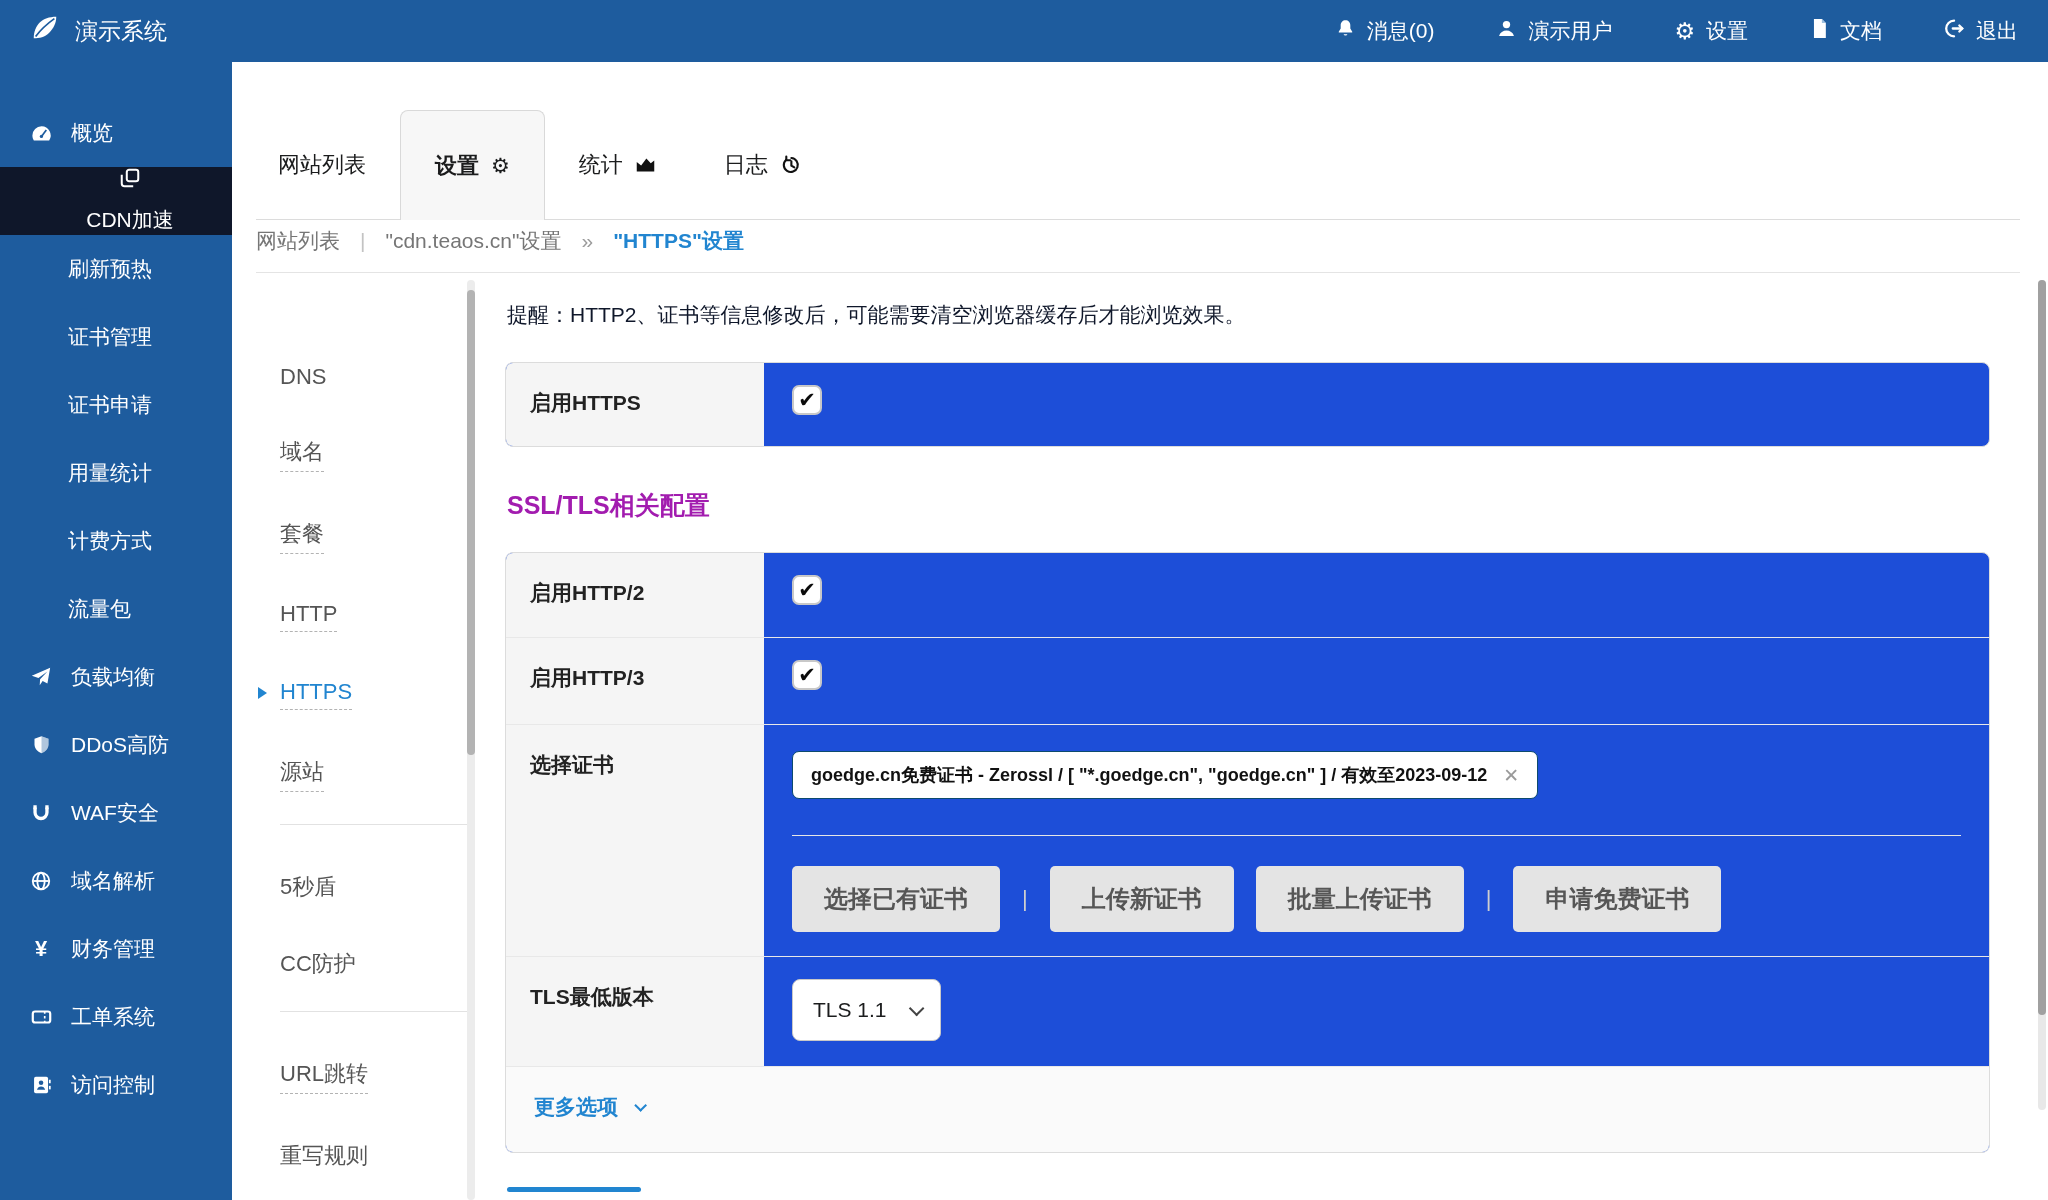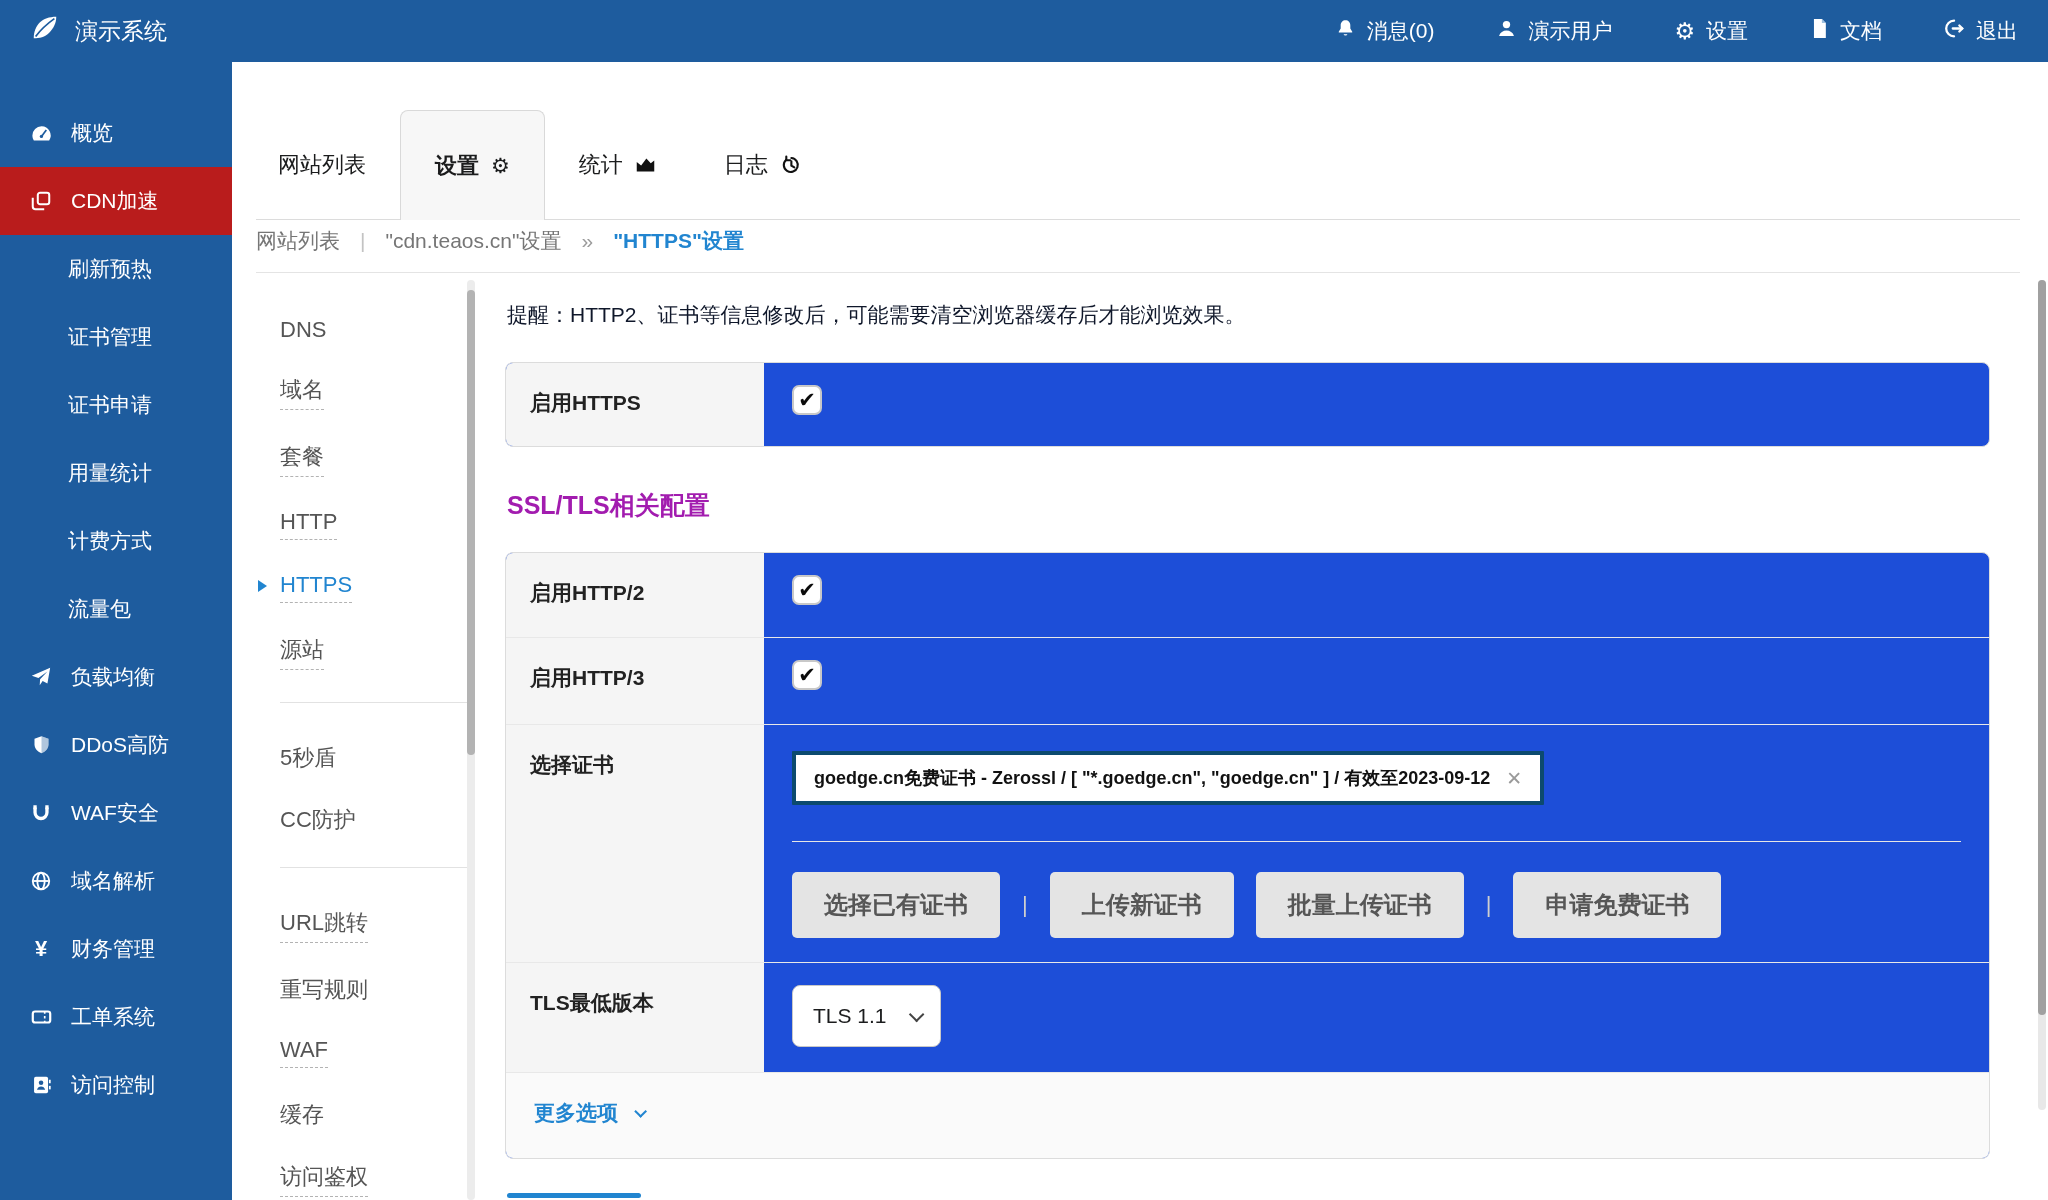--- a/index.html
+++ b/index.html
@@ -14,21 +14,21 @@
   .topnav-item { display:flex; align-items:center; gap:11px; cursor:pointer; }
   .gear-glyph { font-size:23px; line-height:1; }
 
   
   .sidebar { position:absolute; left:0; top:62px; bottom:0; width:232px; background:#1e5c9e;
     color:#fff; padding-top:37px; }
   .side-item { height:68px; display:flex; align-items:center; gap:17px; padding-left:28px;
     font-size:21px; cursor:pointer; }
   .side-item .sicon { width:26px; display:flex; justify-content:center; align-items:center; flex:none; }
   .side-item.sub { padding-left:68px; }
-  .side-item.active { background:#b91c1c; }
+  .side-item.active { background:#0f172a;flex-direction:column; }
   .yen-glyph { font-size:22px; font-weight:bold; }
 
   
   .content { position:absolute; left:232px; top:62px; right:0; bottom:0; background:#fff; }
 
   
   .tabbar { position:absolute; left:24px; right:28px; top:48px; height:110px;
     border-bottom:1px solid #dcdcdc; display:flex; align-items:stretch; }
   .tab { display:flex; align-items:center; gap:12px; padding:0 34px; font-size:22px; cursor:pointer; }
   .tab:first-child { padding-left:22px; }
@@ -40,21 +40,21 @@
   .breadcrumb { position:absolute; left:24px; top:165px; display:flex; align-items:center;
     gap:20px; font-size:21px; color:#767676; }
   .bc-link { cursor:pointer; }
   .bc-sep { color:#c3c3c3; }
   .bc-arrow { color:#9b9b9b; }
   .bc-active { color:#2185d0; font-weight:bold; cursor:pointer; }
   .bc-divider { position:absolute; left:24px; right:28px; top:210px; border-top:1px solid #e4e4e4; }
 
   
   .submenu { position:absolute; left:48px; top:255px; width:180px; font-size:22px; }
-  .sm-item { display:block; margin-bottom:32px; color:#555; cursor:pointer; position:relative; width:max-content; }
+  .sm-item { display:block; margin-bottom:32px; color:#555; cursor:pointer; position:relative; width:max-content;margin-top:47px; }
   .sm-item .lbl { display:inline-block; }
   .sm-item.dashed .lbl { border-bottom:1px dashed #b3b3b3; padding-bottom:4px; }
   .sm-item.active { color:#2185d0; }
   .sm-item.active::before { content:""; position:absolute; left:-22px; top:8px;
     border-left:9px solid #2185d0; border-top:6px solid transparent; border-bottom:6px solid transparent; }
   .sm-hr { border:none; border-top:1px solid #e2e2e2; margin:26px 0 40px; width:192px; }
 
   
   .inner-track { position:absolute; left:235px; top:218px; width:8px; height:920px;
     background:#ececec; border-radius:4px; }
@@ -85,22 +85,22 @@
   .row-more { min-height:86px; background:#fafafa; }
   .frow.full { display:block; padding:26px 28px; }
 
   .checkbox { width:30px; height:30px; border:2px solid #c8c8c8; border-radius:7px;
     background:#fff; display:flex; align-items:center; justify-content:center;
     font-size:21px; font-weight:bold; color:#0a0a0a; cursor:pointer; }
 
   .section-title { font-size:25px; font-weight:600; color:#a21caf; margin:42px 0 30px 2px; }
 
   .cert-cell { padding:26px 28px 24px; }
-  .cert-tag { display:inline-flex; align-items:center; gap:16px; border:4px solid #0c4a6e;
-    border-radius:1px; padding:11px 18px; font-size:18px; font-weight:bold; color:#111;
+  .cert-tag { display:inline-flex; align-items:center; gap:16px; border:1px solid #0c4a6e;
+    border-radius:7px; padding:11px 18px; font-size:18px; font-weight:bold; color:#111;
     background:#fff; white-space:nowrap; }
   .cert-close { color:#9a9a9a; font-weight:bold; font-size:19px; cursor:pointer; }
   .cert-divider { border:none; border-top:1px solid #e6e6e6; margin:36px 0 0; }
   .cert-btns { display:flex; align-items:center; gap:22px; margin-top:30px; }
   .btn { background:#e4e4e4; color:#565656; font-weight:bold; font-size:24px;
     border:none; border-radius:5px; padding:17px 32px; cursor:pointer;
     font-family:inherit; white-space:nowrap; }
   .btn-sep { color:#cfcfcf; font-size:22px; }
 
   .select { display:inline-flex; align-items:center; gap:22px; border:1px solid #c8c8c8;

